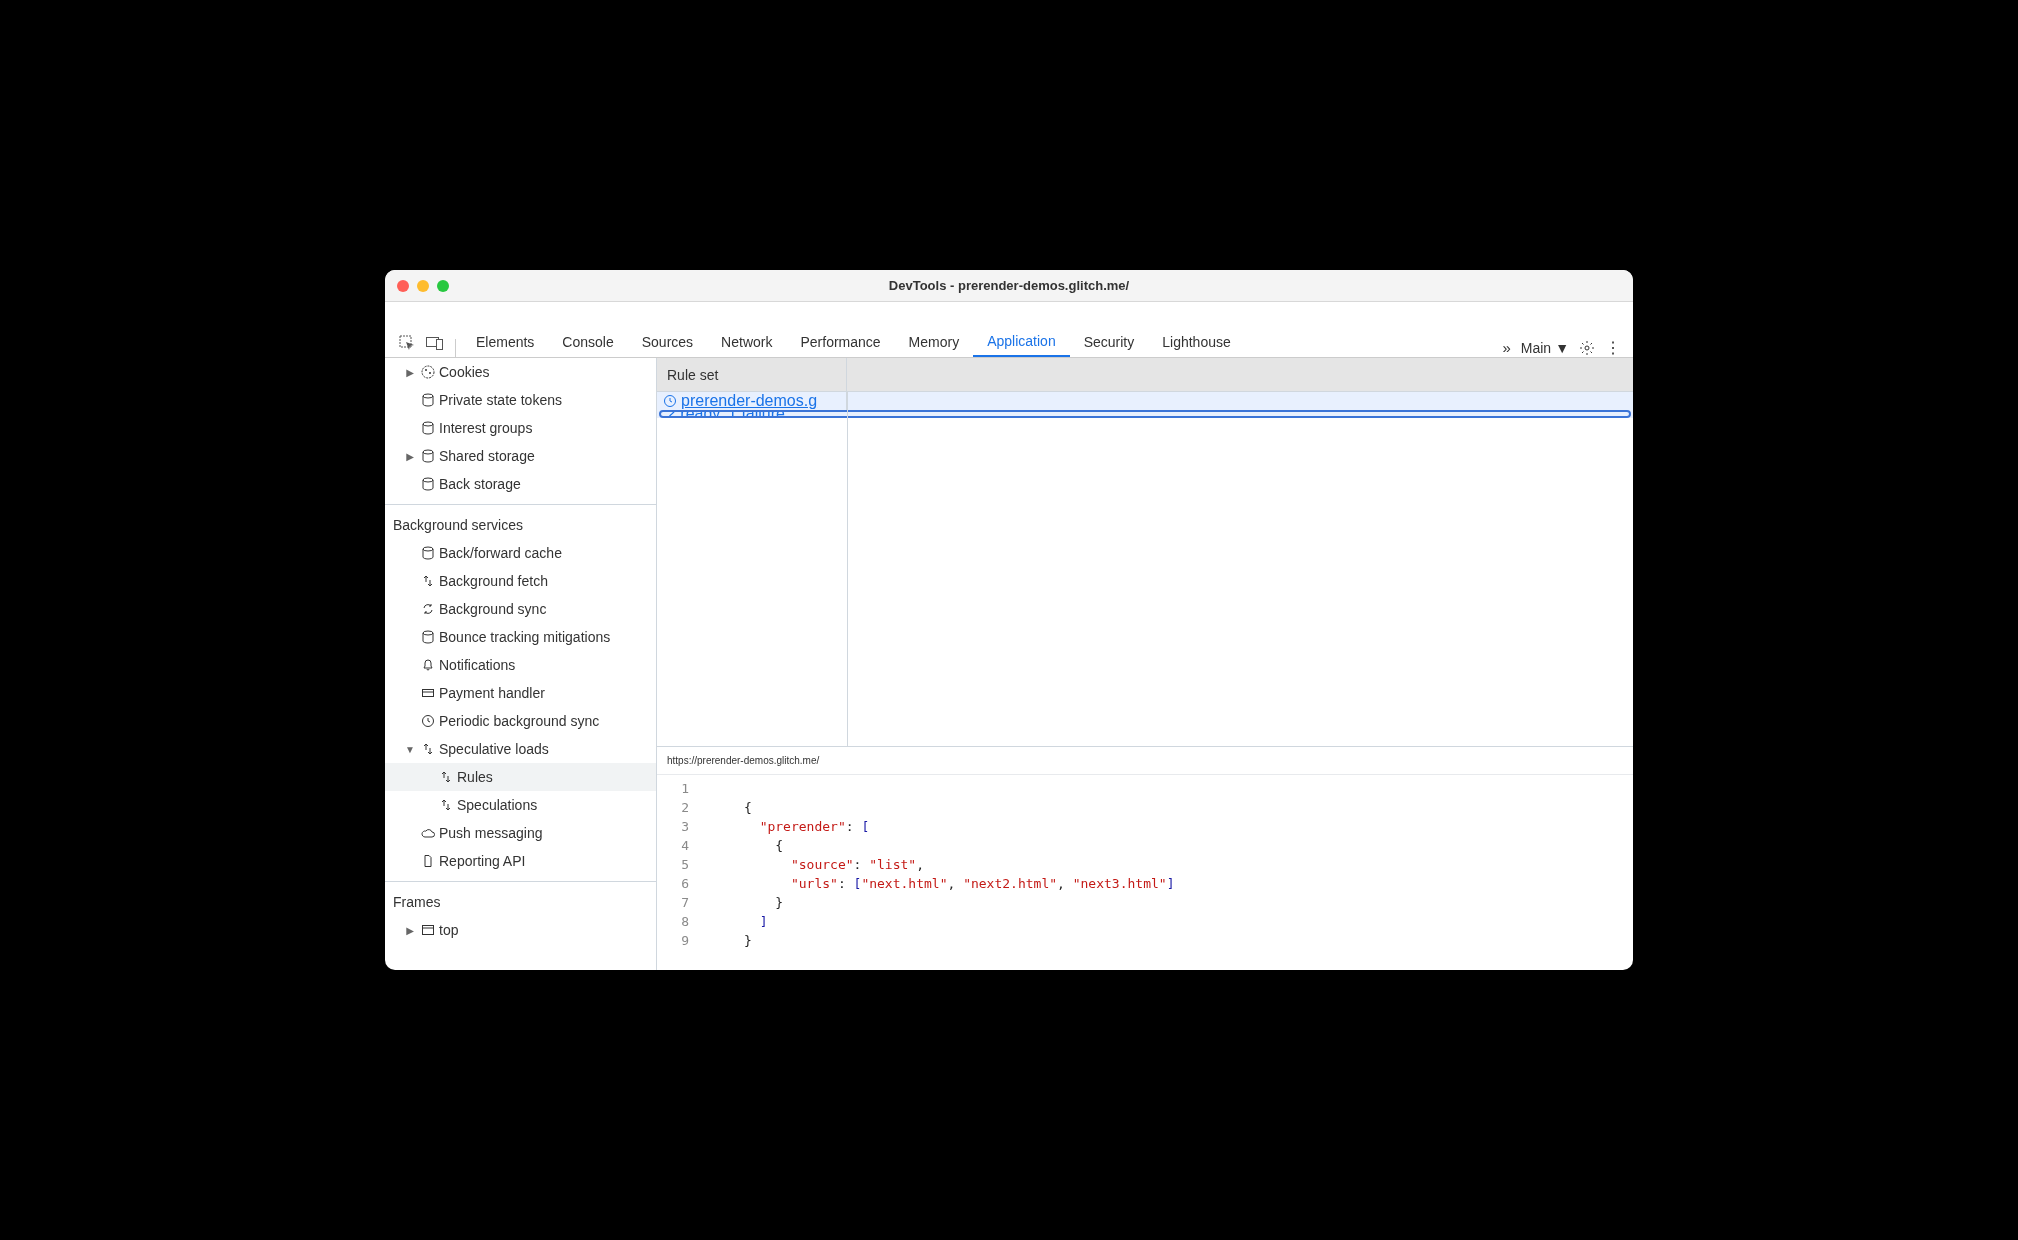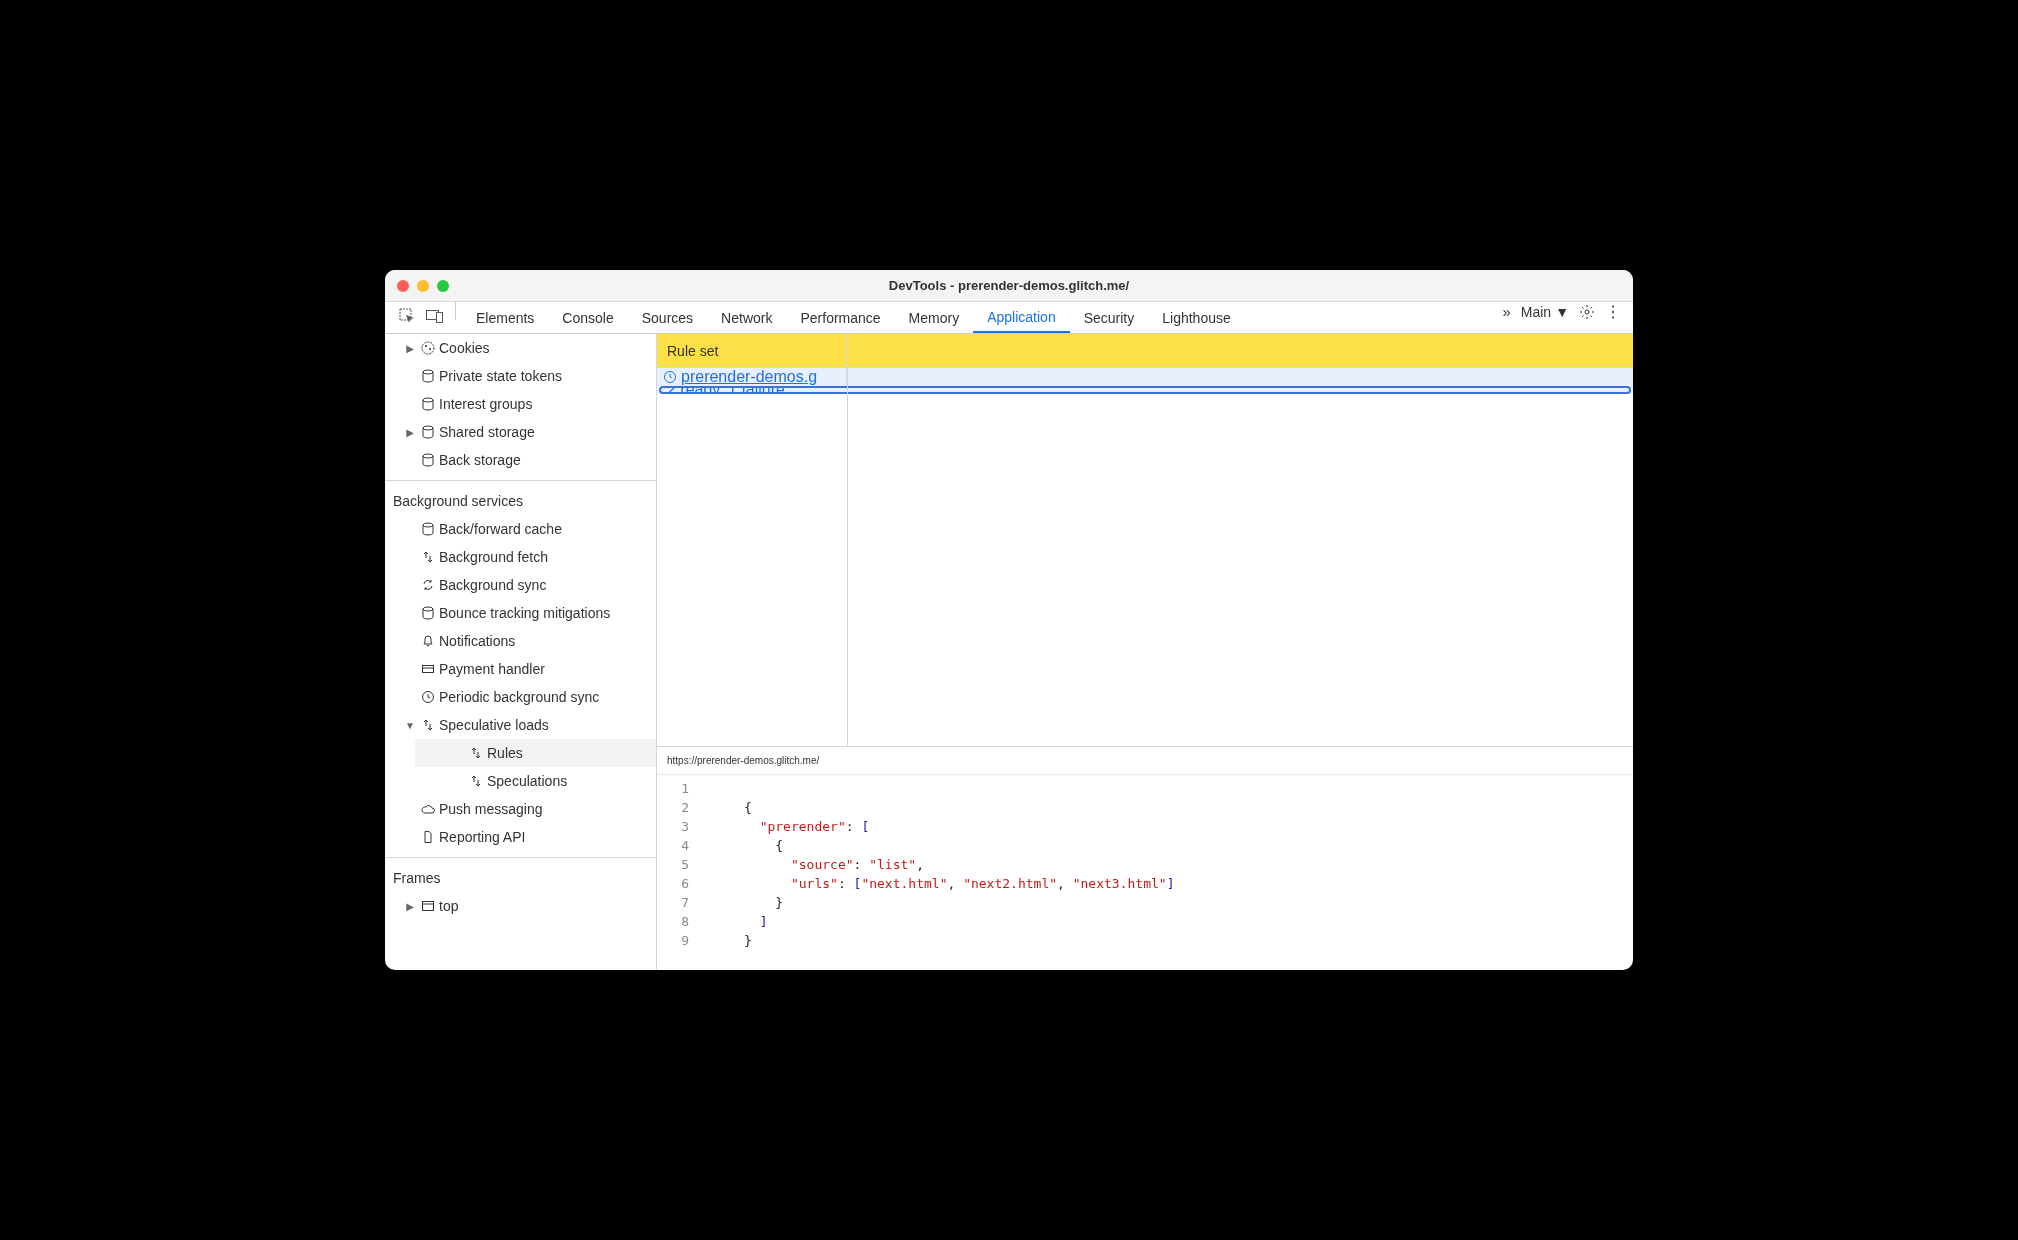--- a/index.html
+++ b/index.html
@@ -45,26 +45,27 @@
     position: absolute;
     left: 50%;
     transform: translateX(-50%);
     font-size: 13px;
     font-weight: 600;
     color: #333;
   }
   .toolbar {
     height: 32px;
     display: flex;
-    align-items: flex-start;
+    align-items: flex-end;
     border-bottom: 1px solid #ccc;
     font-size: 14px;
     color: #333;
     gap: 0;
     padding: 0 8px;
+    margin-top: 24px;
   }
   .toolbar .tool-icon {
     width: 28px; height: 28px;
     display: flex; align-items: center; justify-content: center;
     color: #555;
   }
   .toolbar .tab {
     padding: 0 14px;
     height: 100%;
     display: flex;
@@ -122,35 +123,35 @@
   }
   .tree-item .arrow.hidden { visibility: hidden; }
   .tree-item .ico {
     width: 18px;
     display: flex;
     align-items: center;
     justify-content: center;
     color: #333;
   }
   .tree-item.indent1 { padding-left: 18px; }
-  .tree-item.indent2 { padding-left: 36px; margin-left: 30px; }
+  .tree-item.indent2 { padding-left: 36px; }
   .tree-item.selected {
     background: #f1f3f4;
   }
 
   .main {
     flex: 1;
     display: flex;
     flex-direction: column;
     min-width: 0;
   }
   .grid-header {
     display: flex;
     height: 34px;
-    background: #fde047;
+    background: #e5e5e5;
     border-bottom: 1px solid #d0d7de;
     font-size: 14px;
     color: #333;
   }
   .grid-header .col {
     display: flex;
     align-items: center;
     padding: 0 10px;
   }
   .col-rule { width: 190px; border-right: 1px solid #d0d7de; }

